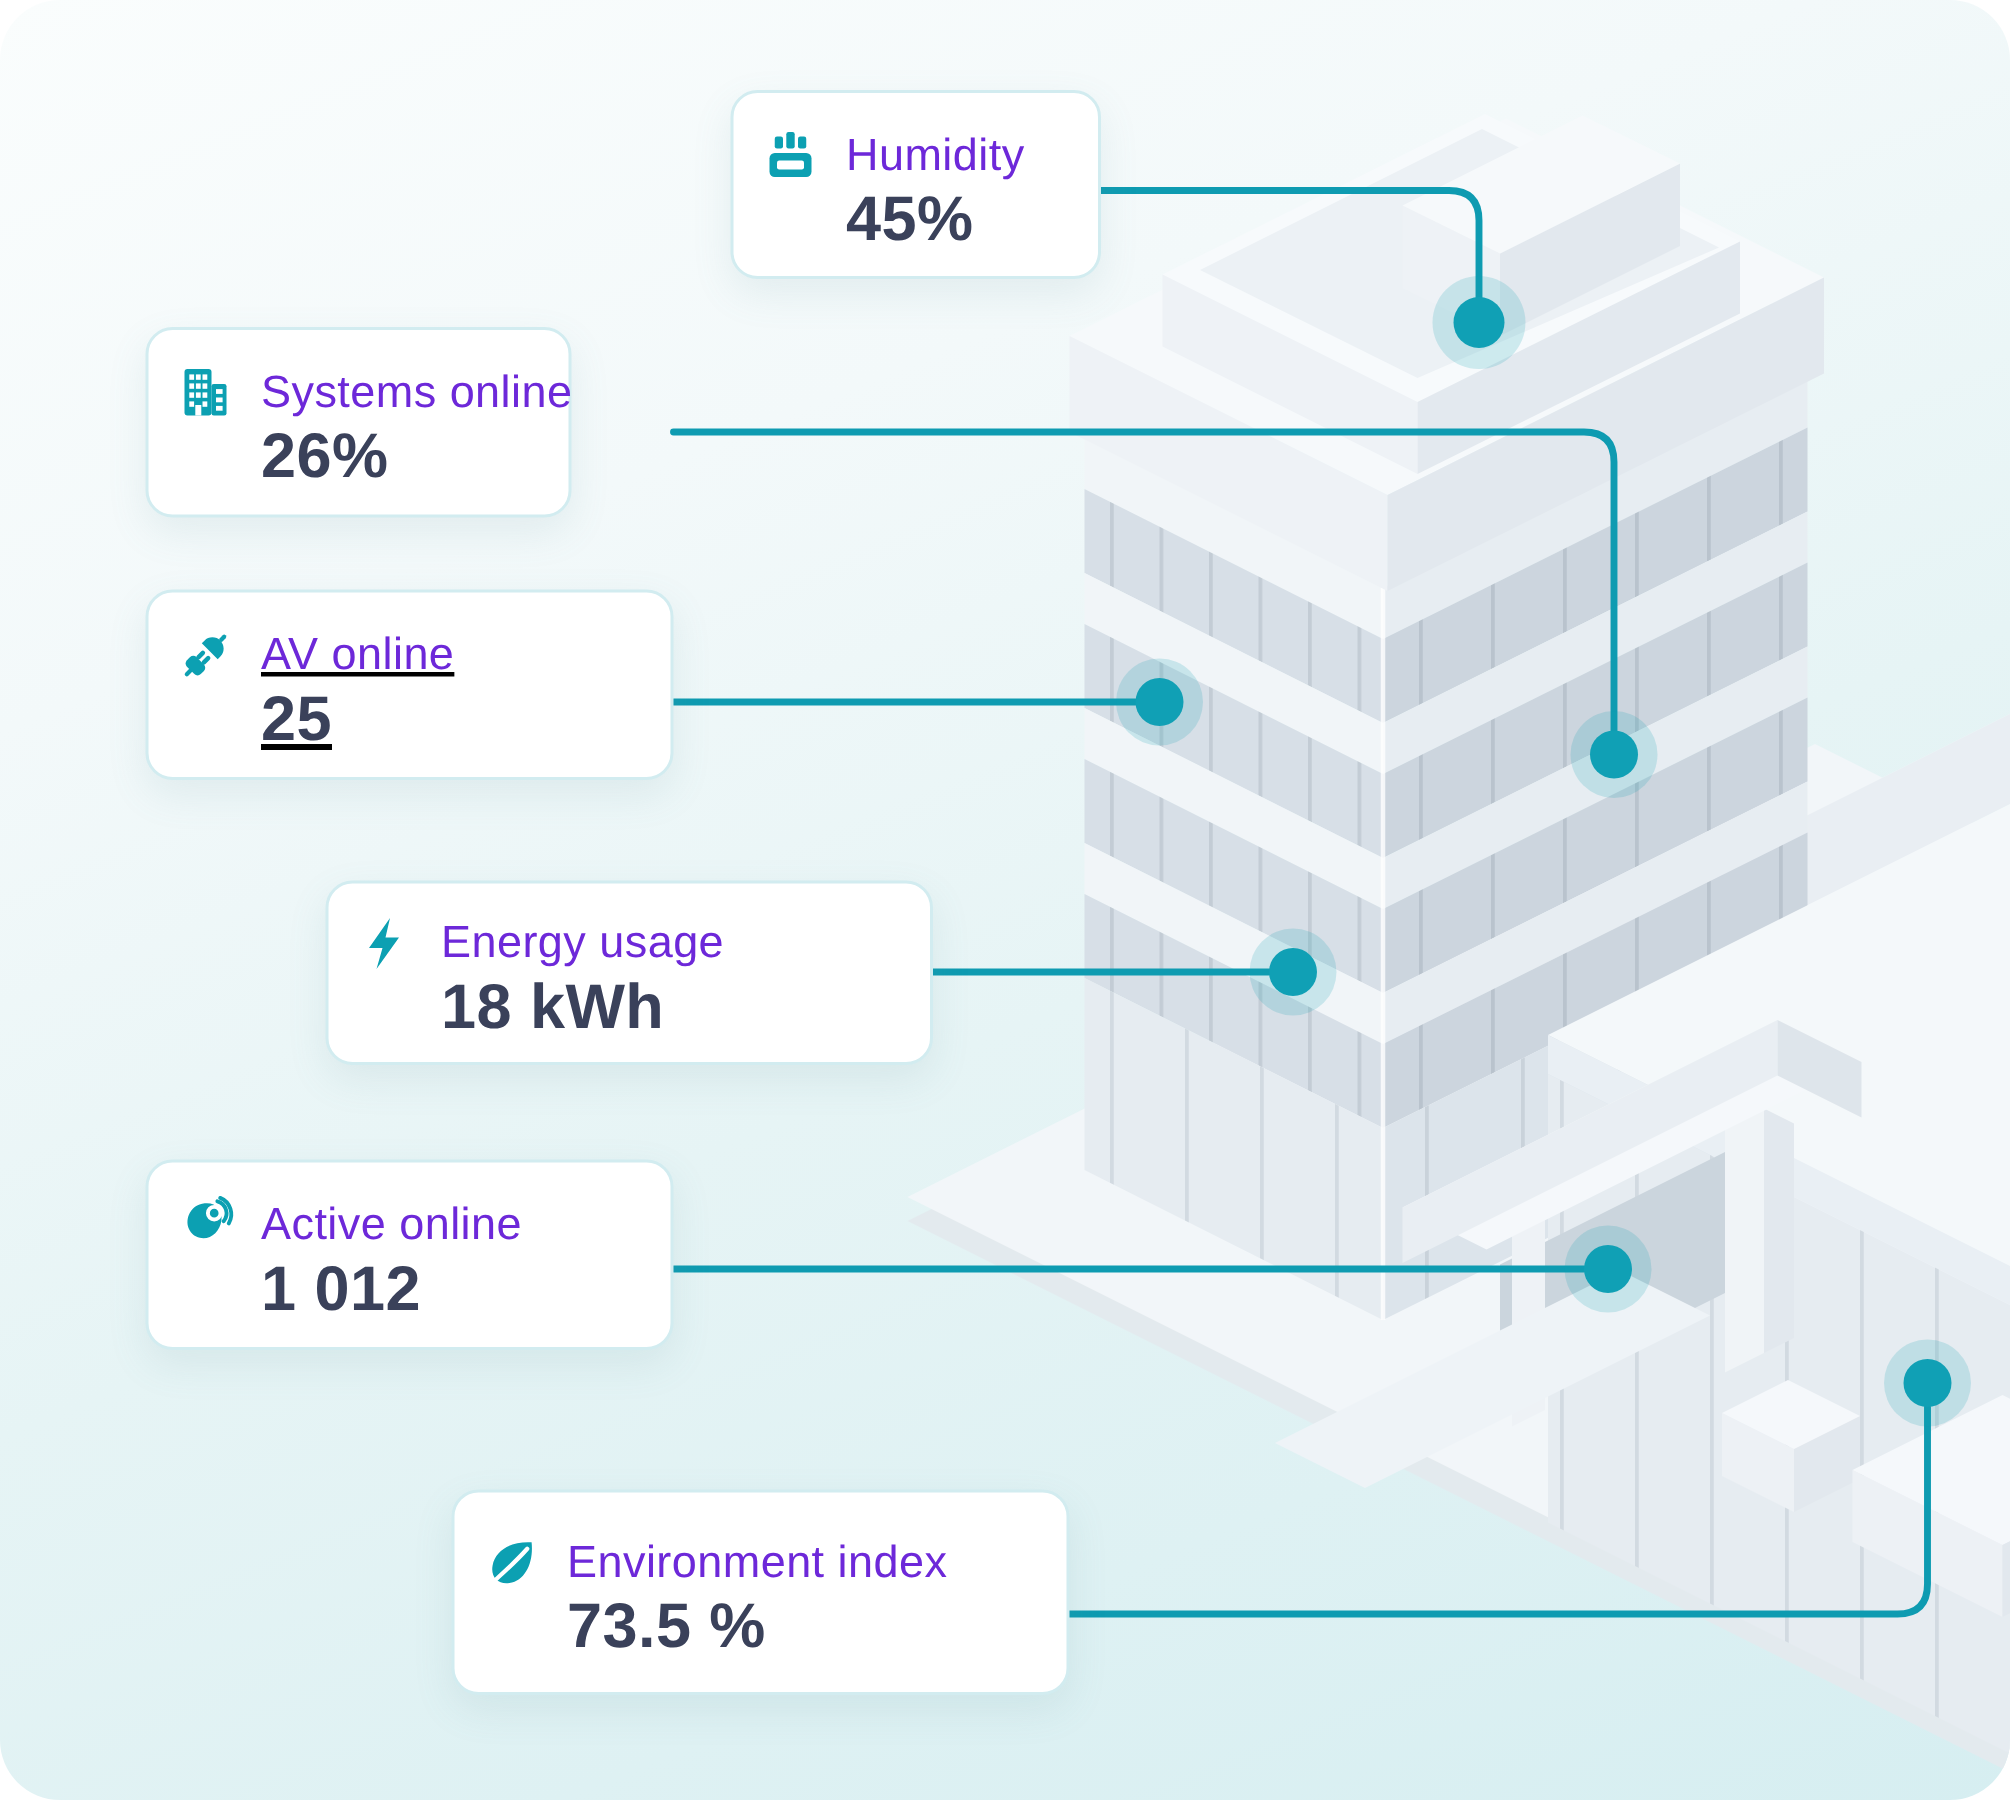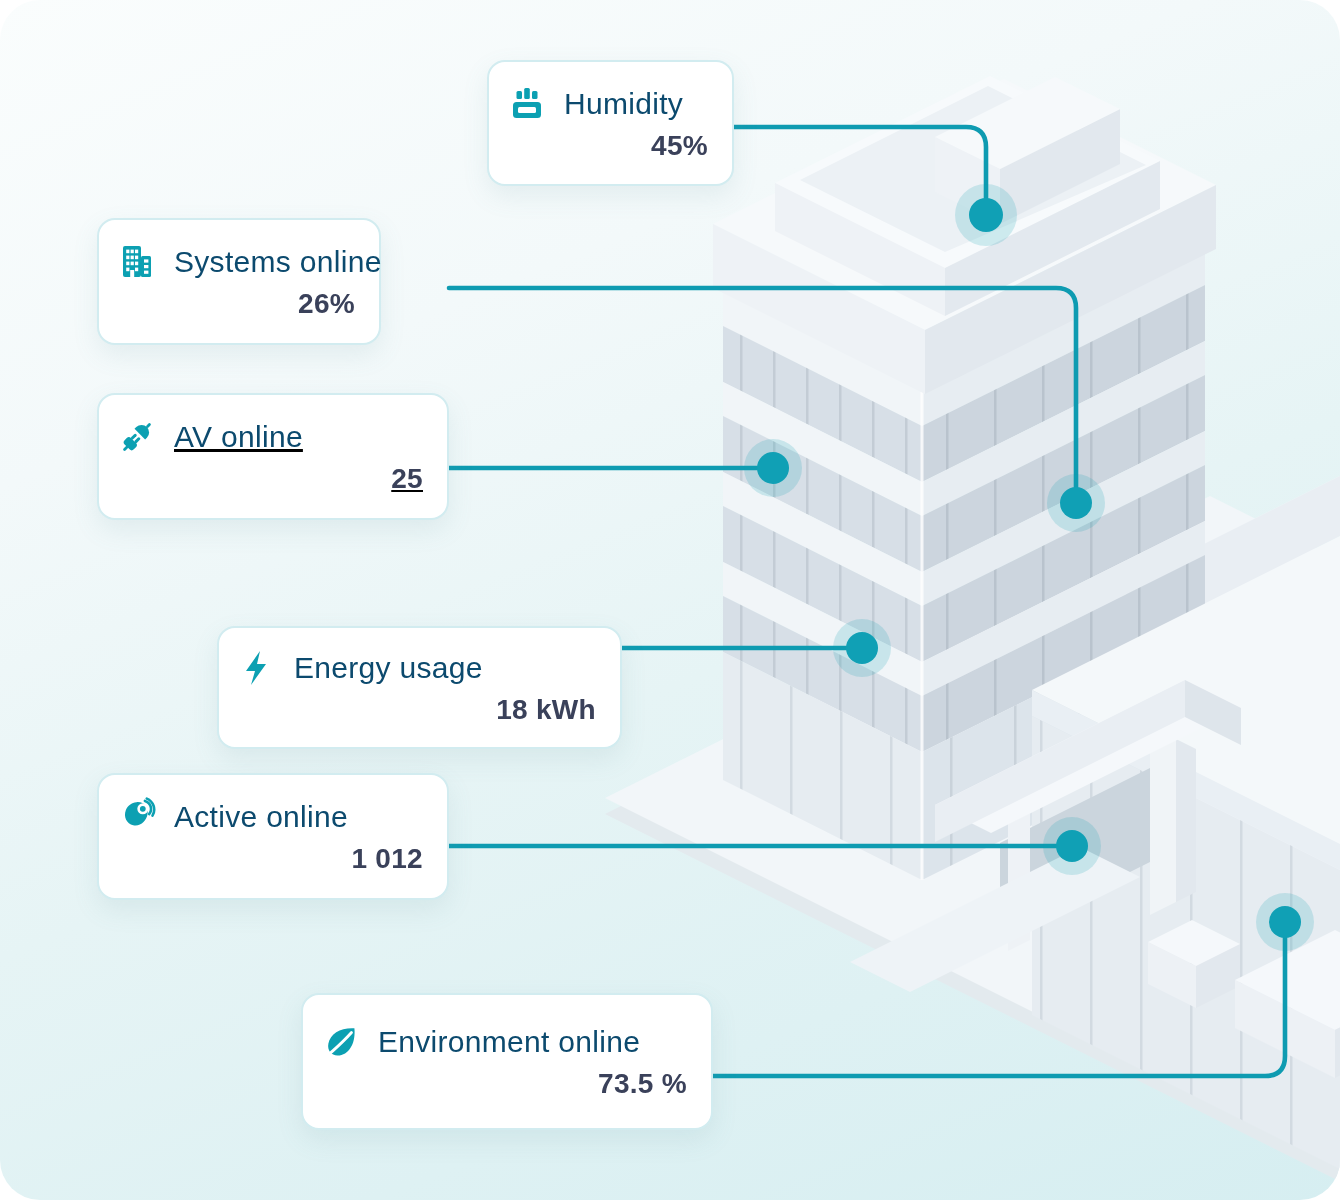--- a/index.html
+++ b/index.html
@@ -19,31 +19,31 @@
     border:2px solid #d2ecf0;
     border-radius:18px;
     box-shadow:0 10px 26px rgba(100,150,160,0.12);
     display:flex;flex-direction:column;justify-content:center;
     padding:20px 24px 18px 18px;
   }
   .card-row{display:flex;align-items:center;gap:17px;}
   .card-icon{width:40px;height:40px;flex:0 0 40px;}
   .card-label{
     font-size:30px;line-height:40px;font-weight:500;
-    color:#0c4a6e;letter-spacing:.3px;white-space:nowrap;
+    color:#6d28d9;letter-spacing:.3px;white-space:nowrap;
   }
   .card-value{
     margin-left:57px;margin-top:3px;
-    font-size:28px;line-height:38px;font-weight:700;
-    color:#3a415a;letter-spacing:.3px;white-space:nowrap;text-align:right;
+    font-size:42px;line-height:38px;font-weight:700;
+    color:#3a415a;letter-spacing:.3px;white-space:nowrap;
   }
   .c1{left:487px;top:60px;width:247px;height:126px;}
   .c2{left:97px;top:218px;width:284px;height:127px;}
   .c3{left:97px;top:393px;width:352px;height:127px;text-decoration:underline;}
-  .c4{left:217px;top:587px;width:405px;height:123px;margin-top:39px;}
+  .c4{left:217px;top:587px;width:405px;height:123px;}
   .c5{left:97px;top:773px;width:352px;height:127px;}
   .c6{left:301px;top:993px;width:412px;height:137px;}
 </style>
 </head>
 <body>
 
 <div class="canvas">
 
   <svg class="scene" width="1340" height="1200" viewBox="0 0 1340 1200" xmlns="http://www.w3.org/2000/svg">
     <defs>
@@ -258,18 +258,18 @@
   </div>
 
   <div class="card c6">
     <div class="card-row">
       <span class="card-icon">
         <svg width="40" height="40" viewBox="0 0 40 40">
           <path d="M33.4,6.2 C20,5.4 9.3,11.3 7.4,21.6 C5.9,29.3 11.2,34.6 18.6,33.4 C29.5,31.6 34.8,19.3 33.4,6.2 Z" fill="#0ca0b2"></path>
           <path d="M9.5,31 C15,26 23,19 30.5,10.5" fill="none" stroke="#ffffff" stroke-width="2.8" stroke-linecap="round"></path>
         </svg>
       </span>
-      <span class="card-label">Environment online</span>
+      <span class="card-label">Environment index</span>
     </div>
     <div class="card-value">73.5 %</div>
   </div>
 
 </div>
 
 </body></html>

